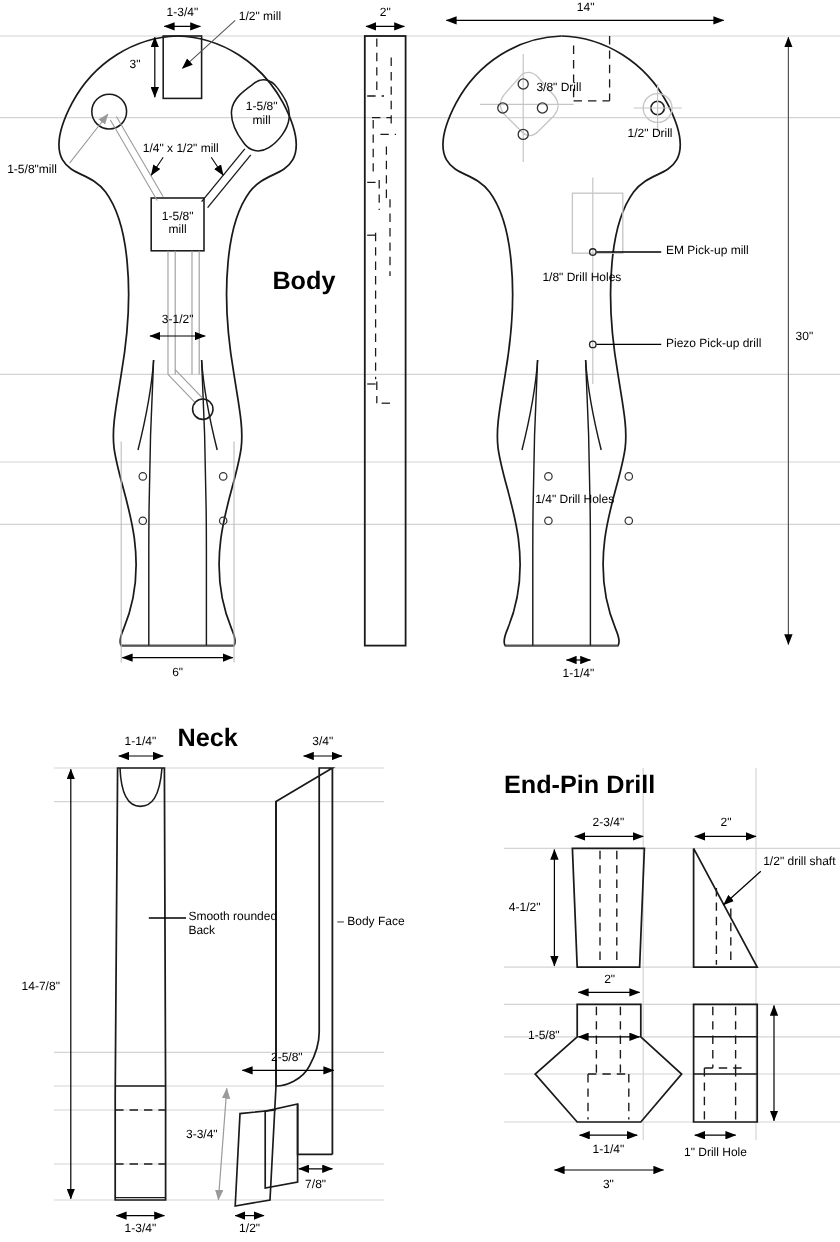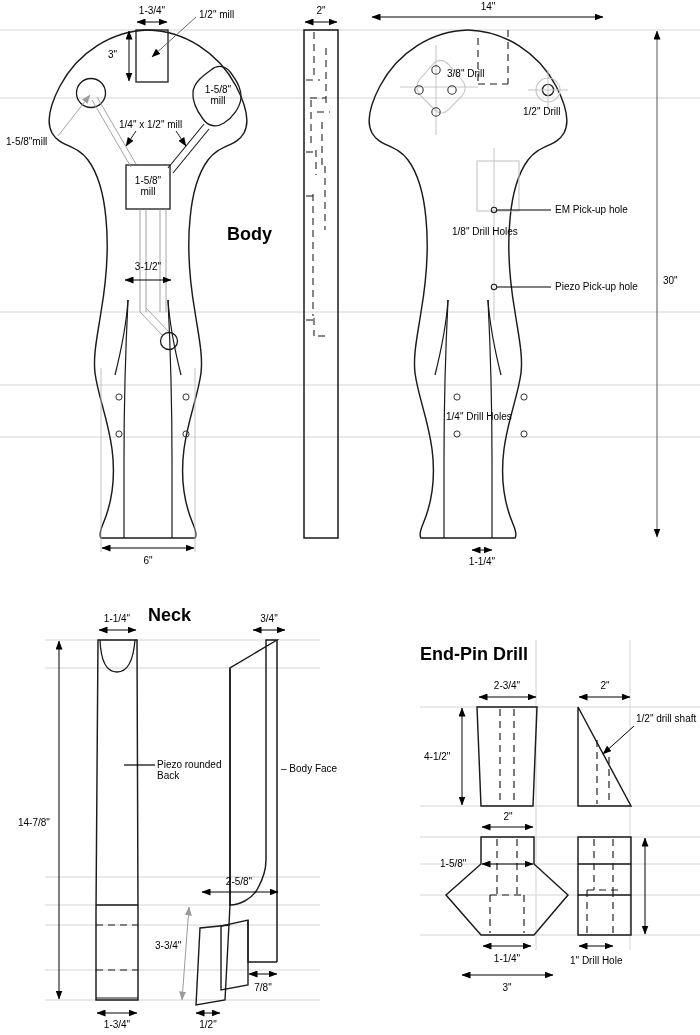--- a/index.html
+++ b/index.html
@@ -2,21 +2,21 @@
 <html><head>
 <meta charset="utf-8">
 <title>Instrument Construction Plan</title>
 <style>
   html,body{margin:0;padding:0;background:#ffffff;}
   body{font-family:"Liberation Sans",sans-serif;}
   #sheet{position:relative;width:700px;height:1035px;background:#fff;overflow:hidden;}
   #sheet svg{position:absolute;left:0;top:0;}
   .lbl{position:absolute;font-family:"Liberation Sans",sans-serif;font-size:10px;color:#000;white-space:pre;line-height:11px;}
   .lbl.ctr{text-align:center;}
-  .title{font-size:18px;font-weight:bold;}
+  .title{font-size:21px;font-weight:bold;}
 </style>
 </head>
 <body>
 
 <div id="sheet">
 
 <svg width="700" height="1035" viewBox="0 0 700 1035">
   <defs>
     <marker id="ar" markerWidth="9" markerHeight="7" refX="8.5" refY="3.5" orient="auto" markerUnits="userSpaceOnUse">
       <path d="M0,0 L9,3.5 L0,7 z" fill="#000"></path>
@@ -401,35 +401,35 @@
 <div class="lbl ctr" style="left:122px;top:555px;width:52px;">6"</div>
 <div class="lbl title" style="left:227px;top:229px;">Body</div>
 
 <div class="lbl ctr" style="left:295px;top:5px;width:52px;">2"</div>
 
 <div class="lbl ctr" style="left:452px;top:1px;width:72px;">14"</div>
 <div class="lbl" style="left:663px;top:275px;">30"</div>
 <div class="lbl" style="left:447px;top:68px;">3/8" Drill</div>
 <div class="lbl" style="left:523px;top:106px;">1/2" Drill</div>
 <div class="lbl" style="left:452px;top:226px;">1/8" Drill Holes</div>
-<div class="lbl" style="left:555px;top:204px;">EM Pick-up hole</div>
-<div class="lbl" style="left:555px;top:281px;">Piezo Pick-up hole</div>
+<div class="lbl" style="left:555px;top:204px;">EM Pick-up mill</div>
+<div class="lbl" style="left:555px;top:281px;">Piezo Pick-up drill</div>
 <div class="lbl" style="left:446px;top:411px;">1/4" Drill Holes</div>
 <div class="lbl ctr" style="left:456px;top:556px;width:52px;">1-1/4"</div>
 
 <div class="lbl title" style="left:148px;top:610px;">Neck</div>
 <div class="lbl ctr" style="left:91px;top:613px;width:52px;">1-1/4"</div>
 <div class="lbl ctr" style="left:243px;top:613px;width:52px;">3/4"</div>
 <div class="lbl" style="left:18px;top:817px;">14-7/8"</div>
 <div class="lbl ctr" style="left:91px;top:1019px;width:52px;">1-3/4"</div>
 <div class="lbl ctr" style="left:182px;top:1019px;width:52px;">1/2"</div>
 <div class="lbl ctr" style="left:213px;top:876px;width:52px;">2-5/8"</div>
 <div class="lbl" style="left:155px;top:940px;">3-3/4"</div>
 <div class="lbl ctr" style="left:237px;top:982px;width:52px;">7/8"</div>
-<div class="lbl" style="left:157px;top:759px;">Piezo rounded
+<div class="lbl" style="left:157px;top:759px;">Smooth rounded
 Back</div>
 <div class="lbl" style="left:281px;top:763px;">– Body Face</div>
 
 <div class="lbl title" style="left:420px;top:649px;">End-Pin Drill</div>
 <div class="lbl ctr" style="left:481px;top:680px;width:52px;">2-3/4"</div>
 <div class="lbl" style="left:424px;top:751px;">4-1/2"</div>
 <div class="lbl ctr" style="left:579px;top:680px;width:52px;">2"</div>
 <div class="lbl" style="left:636px;top:713px;">1/2" drill shaft</div>
 <div class="lbl ctr" style="left:482px;top:811px;width:52px;">2"</div>
 <div class="lbl" style="left:440px;top:858px;">1-5/8"</div>

